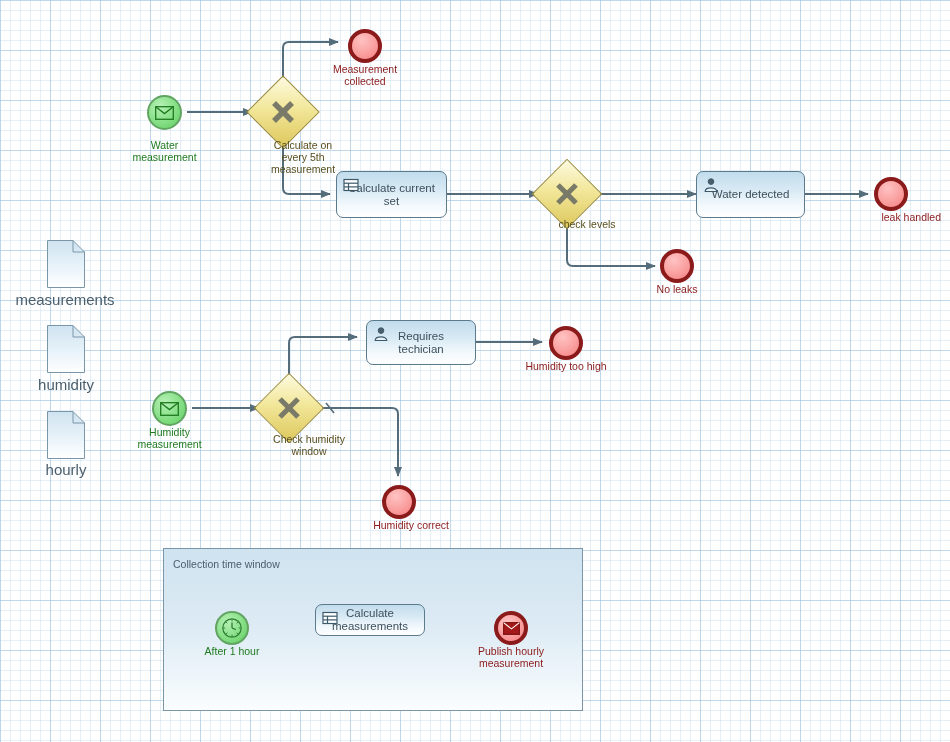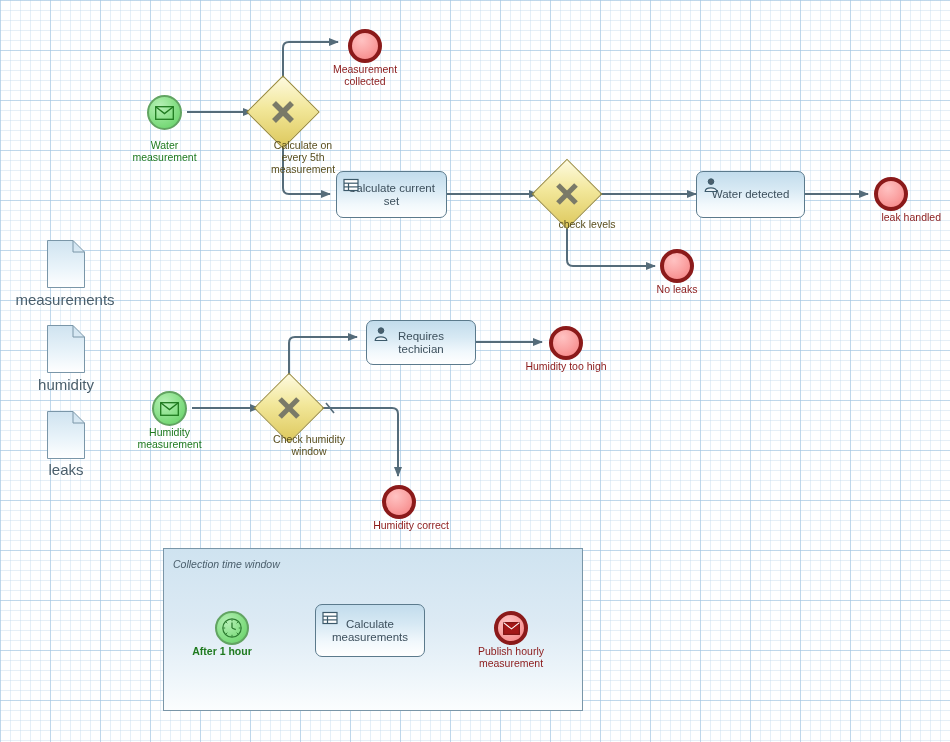--- a/index.html
+++ b/index.html
@@ -179,21 +179,21 @@
       <path d="M255,628 L313,628" marker-end="url(#arrow)"></path>
       <path d="M425,628 L489,628" marker-end="url(#arrow)"></path>
     </g>
 
     <g stroke="#ffffff" stroke-width="1.6" fill="none" stroke-dasharray="2,3" stroke-linecap="round">
       <path d="M511,552 L511,600" marker-end="url(#arrow-white)"></path>
       <path d="M175,667 L362,667 L370,653" marker-end="url(#arrow-white)"></path>
     </g>
   </svg>
 
-  <div class="subprocess" style="left:163px; top:548px; width:420px; height:163px;font-style:italic;">
+  <div class="subprocess" style="left:163px; top:548px; width:420px; height:163px;">
     <div class="subprocess-title">Collection time window</div>
   </div>
 
   <div class="dataobj" style="left:47px; top:240px;">
     <svg width="38" height="48" viewBox="0 0 38 48">
       <defs>
         <linearGradient id="dgrad1" x1="0" y1="0" x2="0" y2="1">
           <stop offset="0%" stop-color="#cfe3f0"></stop>
             <stop offset="60%" stop-color="#eaf4fa"></stop>
             <stop offset="100%" stop-color="#ffffff"></stop>
@@ -226,21 +226,21 @@
         <linearGradient id="dgrad3" x1="0" y1="0" x2="0" y2="1">
           <stop offset="0%" stop-color="#cfe3f0"></stop>
             <stop offset="60%" stop-color="#eaf4fa"></stop>
             <stop offset="100%" stop-color="#ffffff"></stop>
         </linearGradient>
       </defs>
       <path d="M0.5,0.5 L26,0.5 L37.5,12 L37.5,47.5 L0.5,47.5 Z" fill="url(#dgrad3)" stroke="#7a96a8" stroke-width="1"></path>
       <path d="M26,0.5 L26,12 L37.5,12" fill="none" stroke="#7a96a8" stroke-width="1"></path>
     </svg>
   </div>
-  <div class="dataobj-label" style="left:11px; top:461px;">leaks</div>
+  <div class="dataobj-label" style="left:11px; top:461px;">hourly</div>
 
   <div class="event ev-start" style="left:147px; top:95px; width:35px; height:35px;">
     <svg width="19" height="14" viewBox="0 0 19 14">
       <rect x="0.7" y="0.7" width="17.6" height="12.6" fill="none" stroke="#1f7a1f" stroke-width="1.3"></rect>
       <path d="M0.7,0.7 L9.5,7.6 L18.3,0.7" fill="none" stroke="#1f7a1f" stroke-width="1.3"></path>
     </svg>
   </div>
   <div class="lbl lbl-start" style="left:114px; top:139px; width:101px;">Water
 measurement</div>
 
@@ -341,23 +341,23 @@
         <line x1="17.8" y1="11" x2="19.8" y2="11"></line>
         <line x1="5" y1="5" x2="6.3" y2="6.3"></line>
         <line x1="15.7" y1="15.7" x2="17" y2="17"></line>
         <line x1="17" y1="5" x2="15.7" y2="6.3"></line>
         <line x1="6.3" y1="15.7" x2="5" y2="17"></line>
       </g>
       <line x1="11" y1="11" x2="11" y2="5.6" stroke="#2e7d32" stroke-width="1.3"></line>
       <line x1="11" y1="11" x2="14.8" y2="12.6" stroke="#2e7d32" stroke-width="1.3"></line>
     </svg>
   </div>
-  <div class="lbl lbl-start" style="left:172px; top:645px; width:100px;font-weight:bold;">After 1 hour</div>
-
-  <div class="task" style="left:315px; top:604px; width:110px; height:53px;">
+  <div class="lbl lbl-start" style="left:182px; top:645px; width:100px;">After 1 hour</div>
+
+  <div class="task" style="left:315px; top:604px; width:110px; height:32px;">
     <svg class="task-icon" viewBox="0 0 16 16">
       <rect x="1" y="2.5" width="14" height="11" fill="#ffffff" stroke="#3c5a6b" stroke-width="1.2"></rect>
       <line x1="1" y1="6.2" x2="15" y2="6.2" stroke="#3c5a6b" stroke-width="1.2"></line>
       <line x1="1" y1="9.9" x2="15" y2="9.9" stroke="#3c5a6b" stroke-width="1.2"></line>
       <line x1="5.5" y1="6.2" x2="5.5" y2="13.5" stroke="#3c5a6b" stroke-width="1.2"></line>
     </svg>
     <div class="task-label">Calculate measurements</div>
   </div>
 
   <div class="event ev-end-msg" style="left:494px; top:611px; width:34px; height:34px;">

